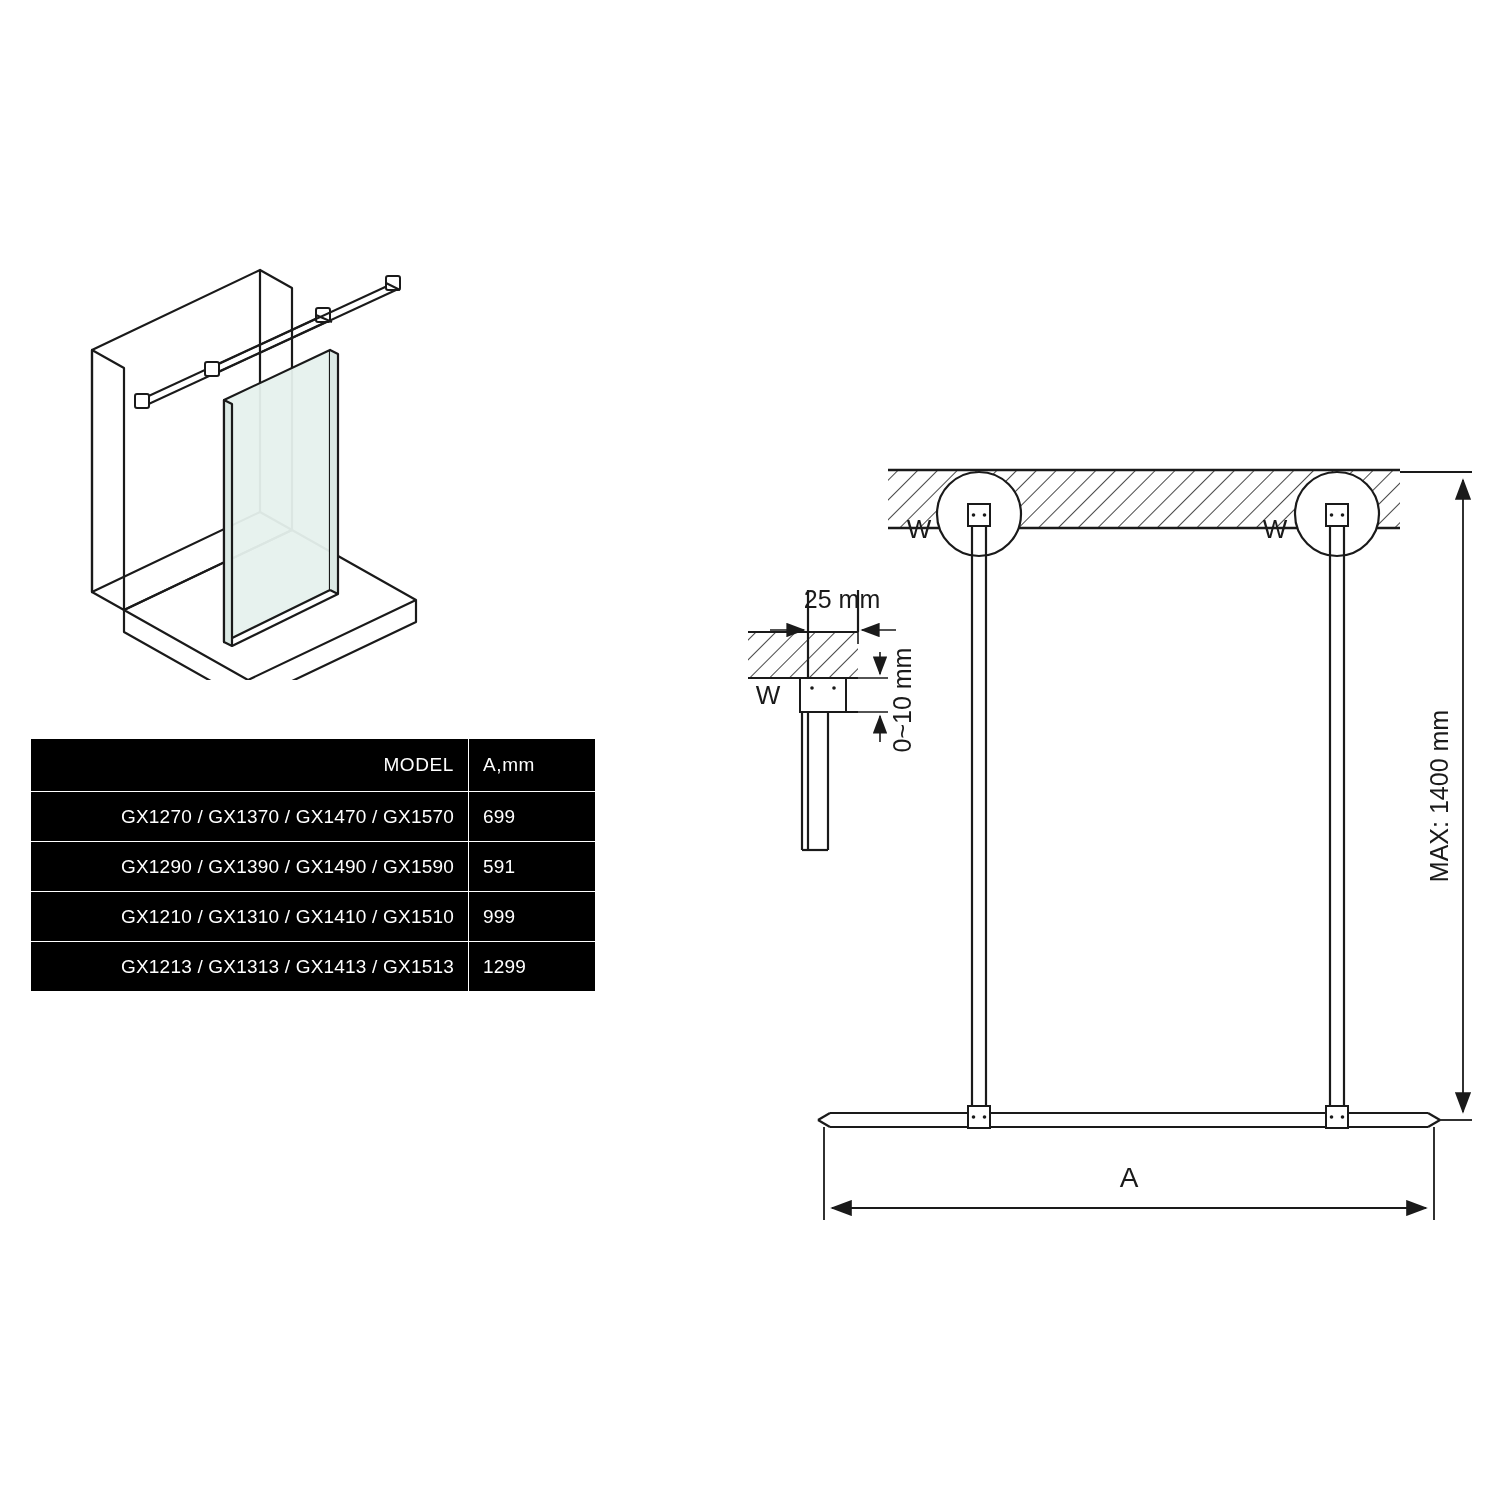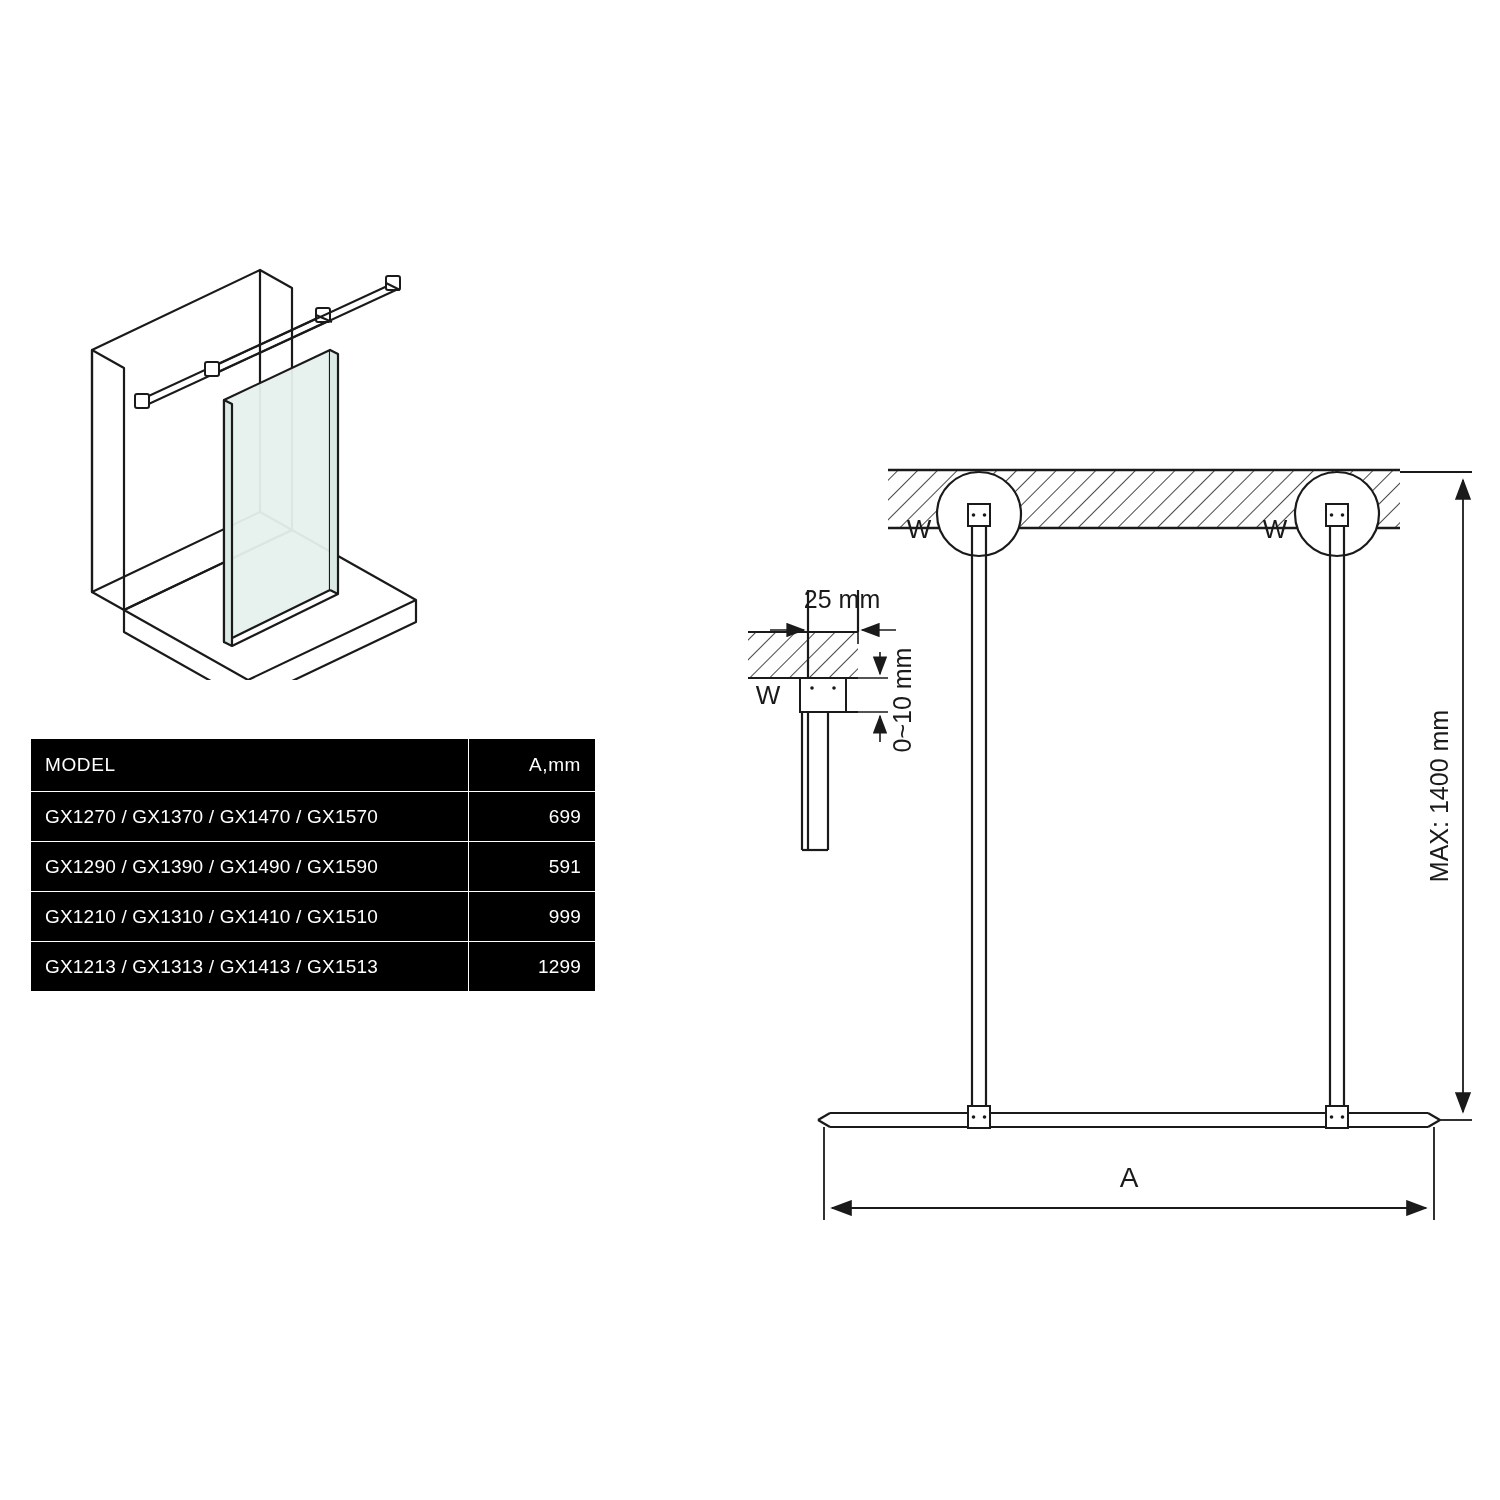--- a/index.html
+++ b/index.html
@@ -39,34 +39,34 @@
     background: #000000;
     table-layout: fixed;
   }
   #model-table th, #model-table td {
     border: 1px solid #ffffff;
     color: #ffffff;
     font-size: 19px;
     font-weight: normal;
     height: 49px;
     padding: 0 14px;
-    text-align: left;
+    text-align: right;
     letter-spacing: 0.2px;
     white-space: nowrap;
   }
   #model-table th {
-    text-align: left;
+    text-align: right;
     font-size: 19px;
     letter-spacing: 0.6px;
     height: 52px;
   }
   #model-table col.c1 { width: 438px; }
   #model-table col.c2 { width: 127px; }
   #model-table td.val, #model-table th.val {
-    text-align: right;
+    text-align: left;
   }
 
   
   #tech-drawing {
     position: absolute;
     left: 700px;
     top: 430px;
     width: 780px;
     height: 830px;
   }

